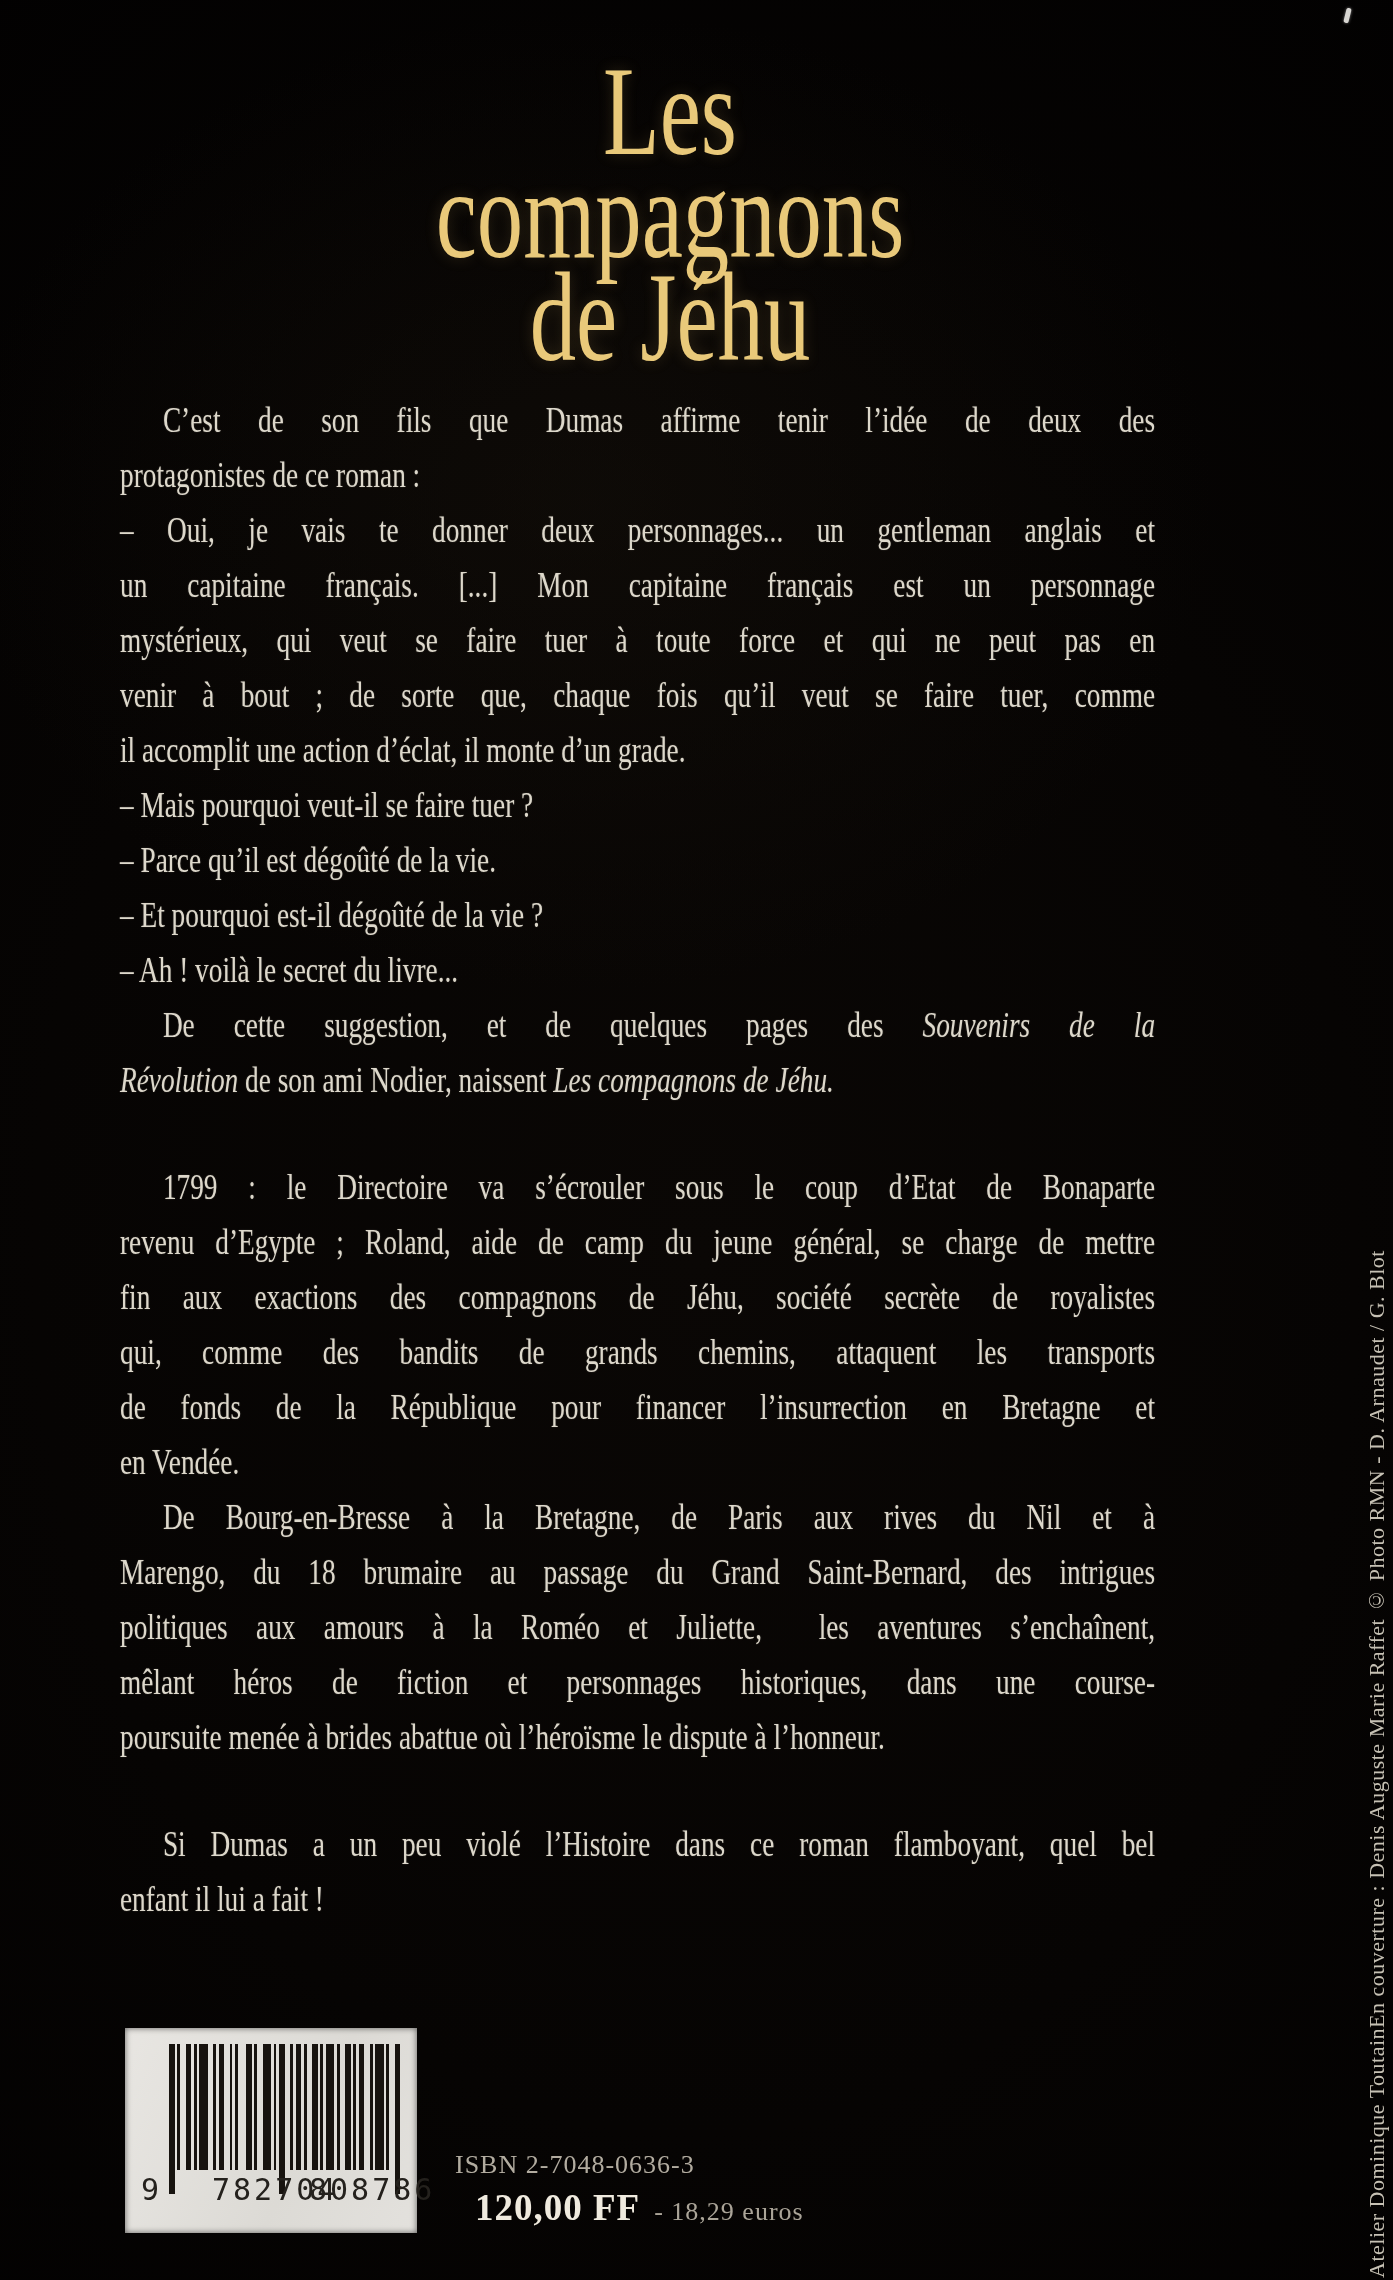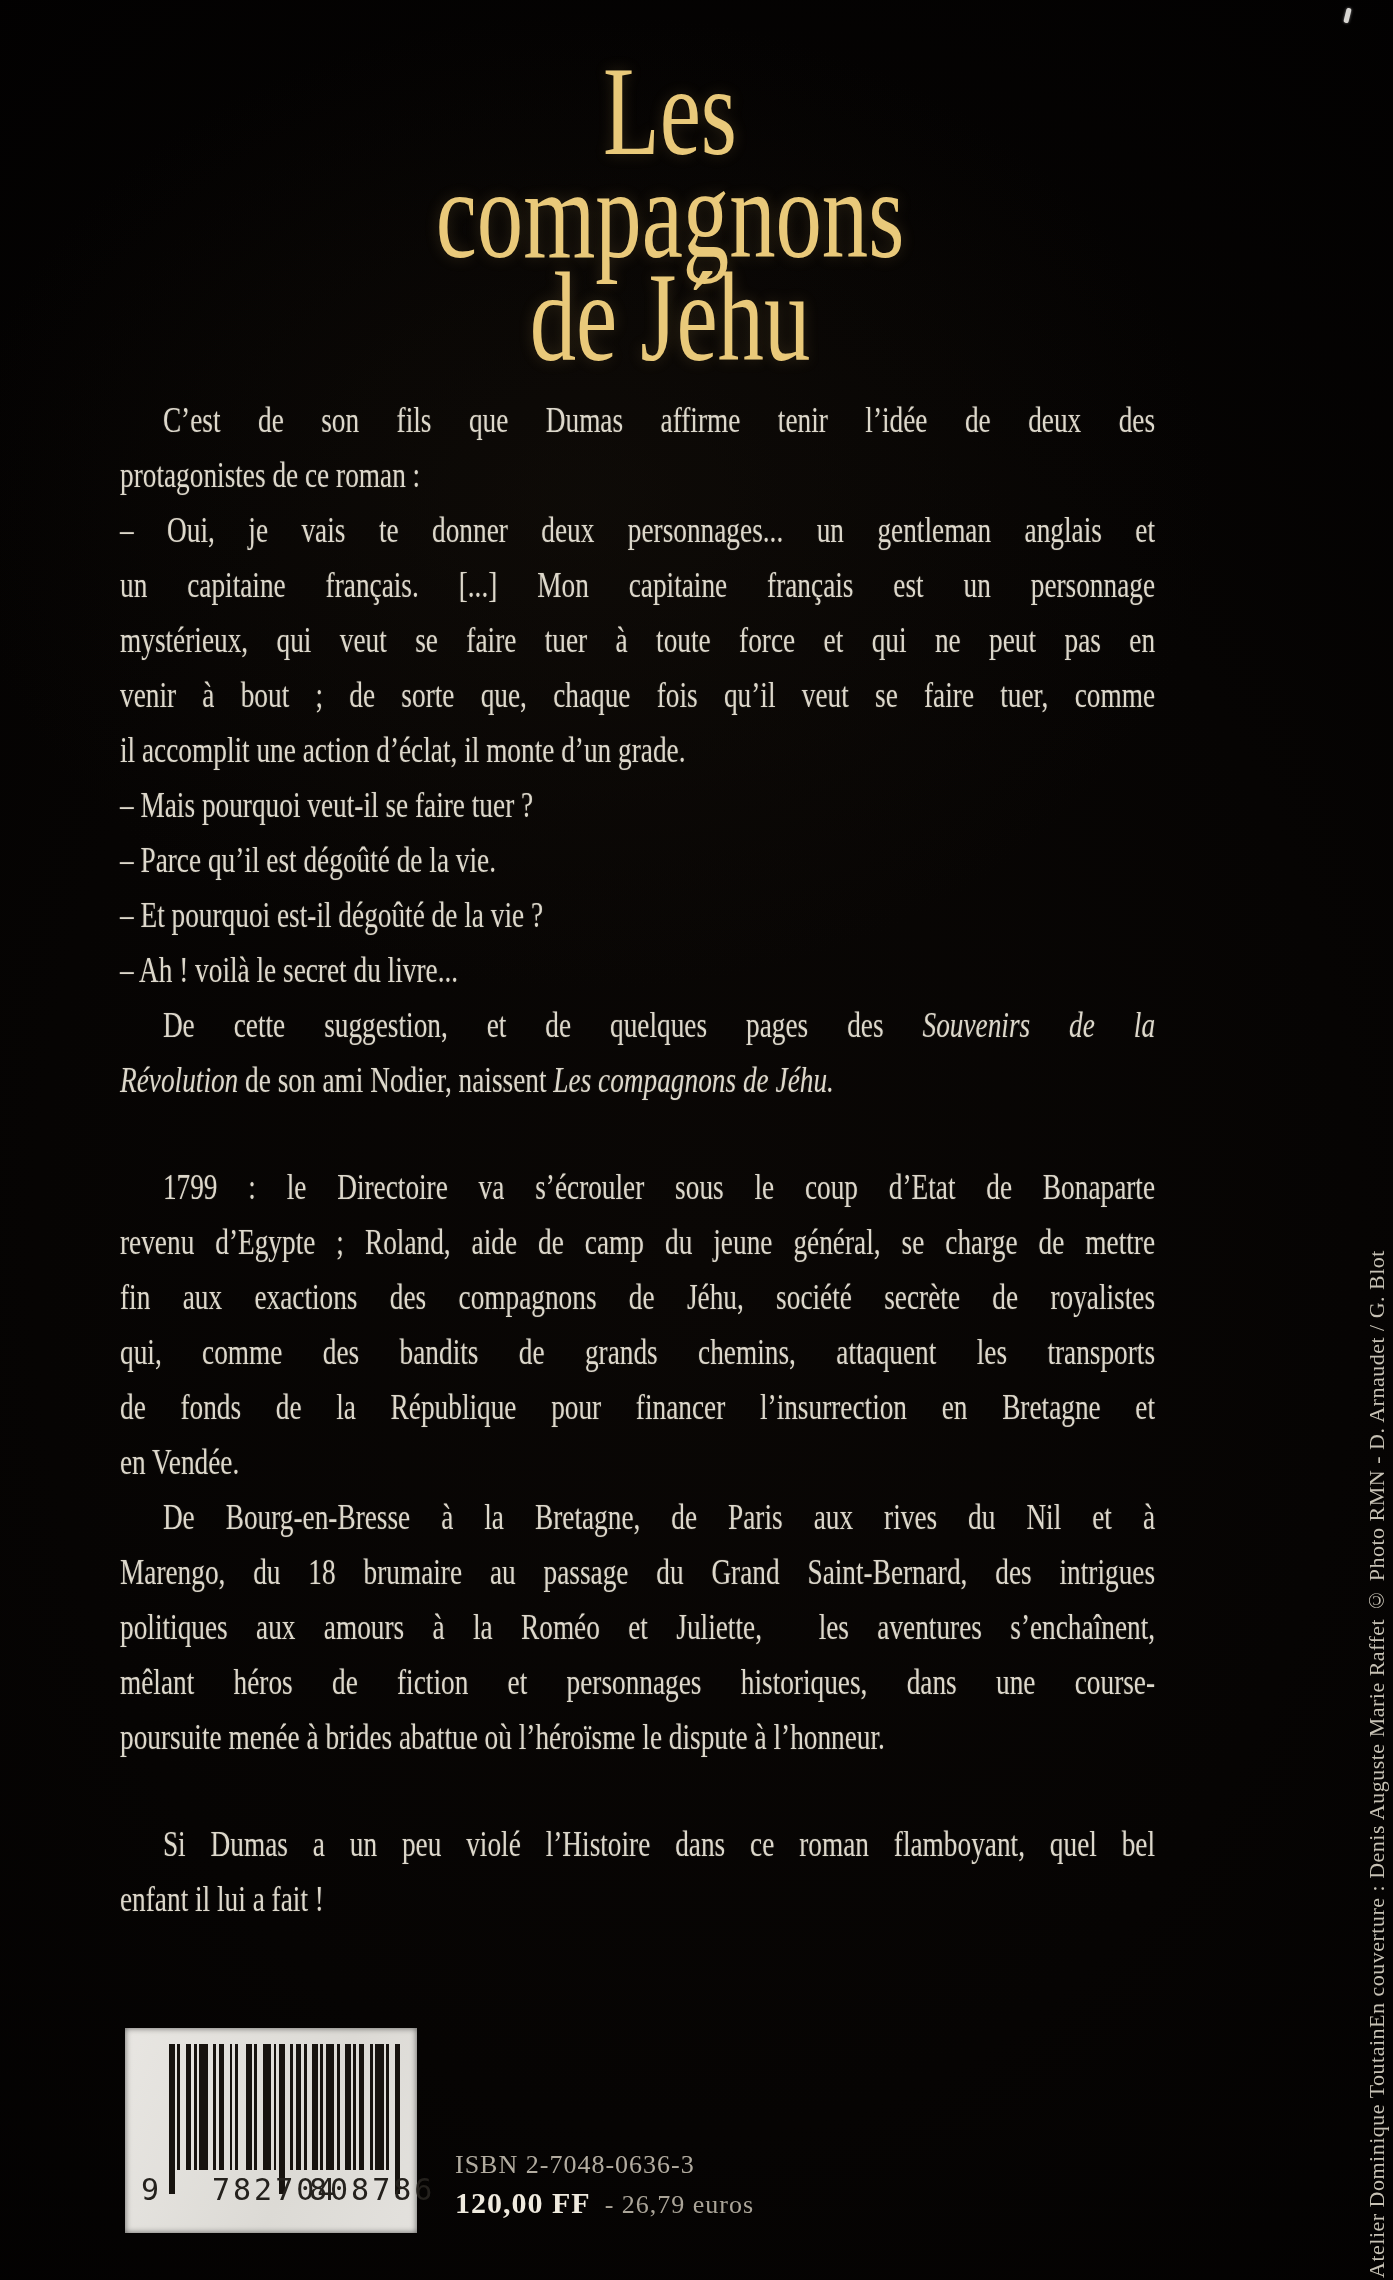--- a/index.html
+++ b/index.html
@@ -49,21 +49,21 @@
   #barcode-digits span{position:absolute;top:2px;letter-spacing:3px;}
   #bcd-1{left:16px;}
   #bcd-2{left:66px;margin-left:21px;}
   #bcd-3{left:184px;}
   
   #isbn-line{
     position:absolute;left:455px;top:2150px;
     font-size:26px;letter-spacing:1px;color:#b2aca0;
   }
   #price-line{position:absolute;left:455px;top:2186px;white-space:nowrap;}
-  #price-main{font-size:30px;font-weight:bold;color:#efeade;letter-spacing:1px;}
+  #price-main{font-size:37px;font-weight:bold;color:#efeade;letter-spacing:1px;margin-left:20px;}
   #price-sub{font-size:26px;color:#aaa498;margin-left:10px;letter-spacing:1px;}
   
   #credits{
     position:absolute;left:1348px;top:1072px;height:1206px;width:38px;
     writing-mode:vertical-rl;transform:rotate(180deg);
     font-size:22px;letter-spacing:.5px;color:#c6c1b4;
     white-space:nowrap;
   }
   #credits .credit-gap{display:inline-block;block-size:58px;}
   
@@ -185,20 +185,20 @@
       <span id="bcd-1">9</span>
       <span id="bcd-2">782704</span>
       <span id="bcd-3">808786</span>
     </div>
   </div>
 
   <div id="isbn-line">ISBN 2-7048-0636-3</div>
 
   <div id="price-line">
     <span id="price-main">120,00 FF</span>
-    <span id="price-sub">- 26,79 euros</span>
+    <span id="price-sub">- 18,29 euros</span>
   </div>
 
   <div id="credits">
     <span>Atelier Dominique Toutain</span><span class="credit-gap"></span><span>En couverture : Denis Auguste Marie Raffet © Photo RMN - D. Arnaudet / G. Blot</span>
   </div>
 
 </div>
 
 </body></html>

